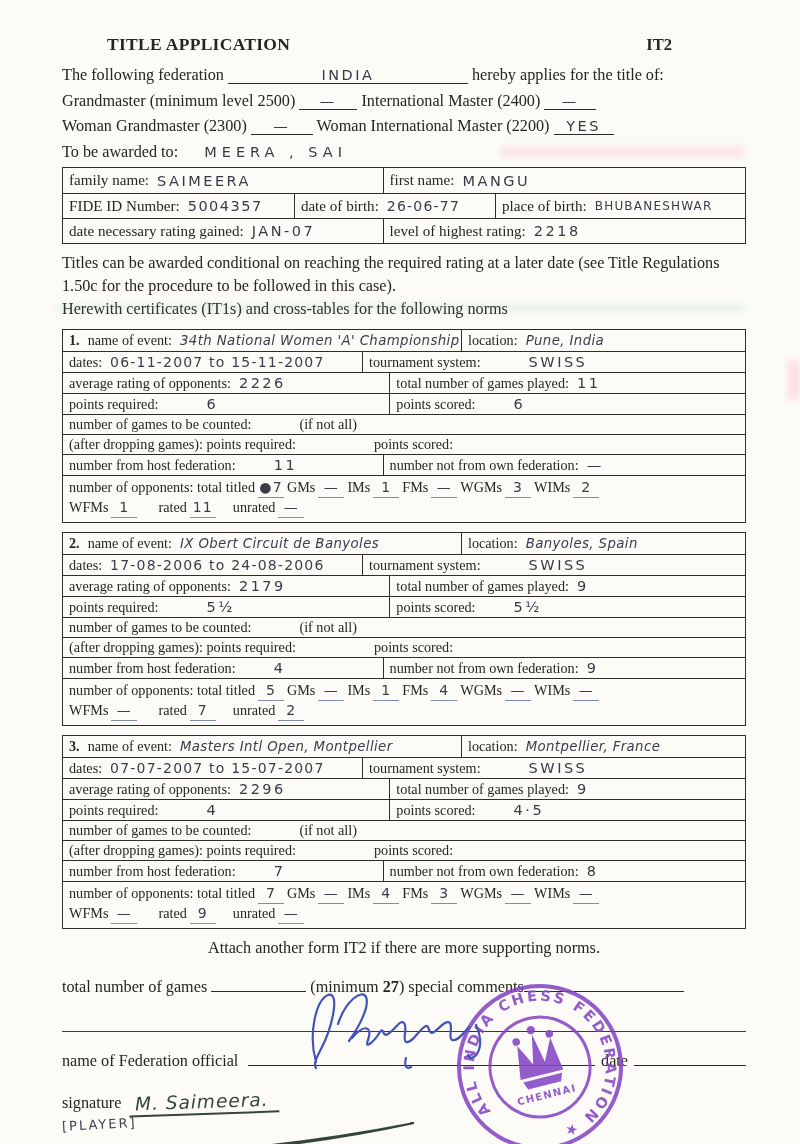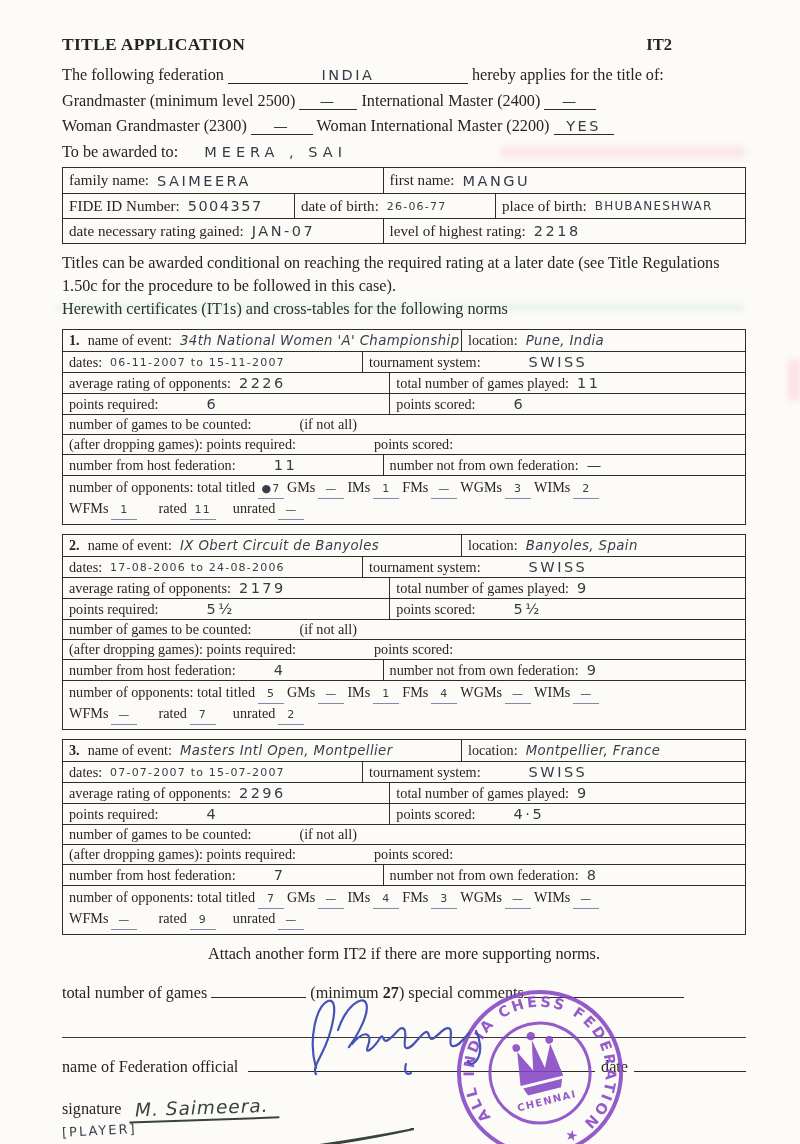--- a/index.html
+++ b/index.html
@@ -1,32 +1,32 @@
 <!DOCTYPE html>
 <html><head>
 <meta charset="utf-8">
 <style>
   * { box-sizing: border-box; }
   body { margin:0; background:#e9e7e2; }
   .page { width:800px; height:1144px; background:#fcfbf7; position:relative; overflow:hidden;
           padding:34px 54px 0 62px; font-family:"Liberation Serif",serif; color:#262520; }
   
   .hdr { display:flex; justify-content:space-between; align-items:baseline; margin-bottom:8px; }
-  .hdr .title { font-weight:bold; font-size:17.5px; letter-spacing:.3px; }
+  .hdr .title { font-weight:bold; font-size:17.5px; letter-spacing:.3px;margin-left:45px; }
   .hdr .code { font-weight:bold; font-size:16.5px; margin-right:74px; }
   
   .intro { font-size:16.2px; }
   .iline { line-height:25.5px; white-space:nowrap; }
   .blank { display:inline-block; border-bottom:1.6px solid #2c2b26; text-align:center;
            vertical-align:baseline; height:18px; line-height:18px; }
   .w240{width:240px}.w58{width:58px}.w52{width:52px}.w62{width:62px}.w60{width:60px}
   .w95{width:95px}.w160{width:160px}.w112{width:112px}
   
   .hw  { font-family:"DejaVu Sans",sans-serif; color:#363b46; letter-spacing:2.5px; font-size:14.5px; }
-  .hwv { font-family:"DejaVu Sans",sans-serif; color:#383d49; letter-spacing:1.2px; font-size:11px; }
+  .hwv { font-family:"DejaVu Sans",sans-serif; color:#383d49; letter-spacing:1.2px; font-size:14px; }
   .hwc { font-family:"DejaVu Sans",sans-serif; color:#383d49; font-style:italic; letter-spacing:.4px; font-size:13.3px; }
   .wide { letter-spacing:5px; }
   
   .box { border:1.6px solid #2e2d28; width:100%; }
   .trow { display:flex; align-items:center; border-top:1.6px solid #2e2d28; }
   .trow:first-child { border-top:none;align-items:center; }
   .tc { padding:1px 6px; border-right:1.6px solid #2e2d28; display:flex; align-items:center;
         gap:8px; white-space:nowrap; overflow:hidden; align-self:stretch; }
   .tc:last-child { border-right:none; flex:1; }
   .ptable .trow { min-height:25px; font-size:15.1px; }

